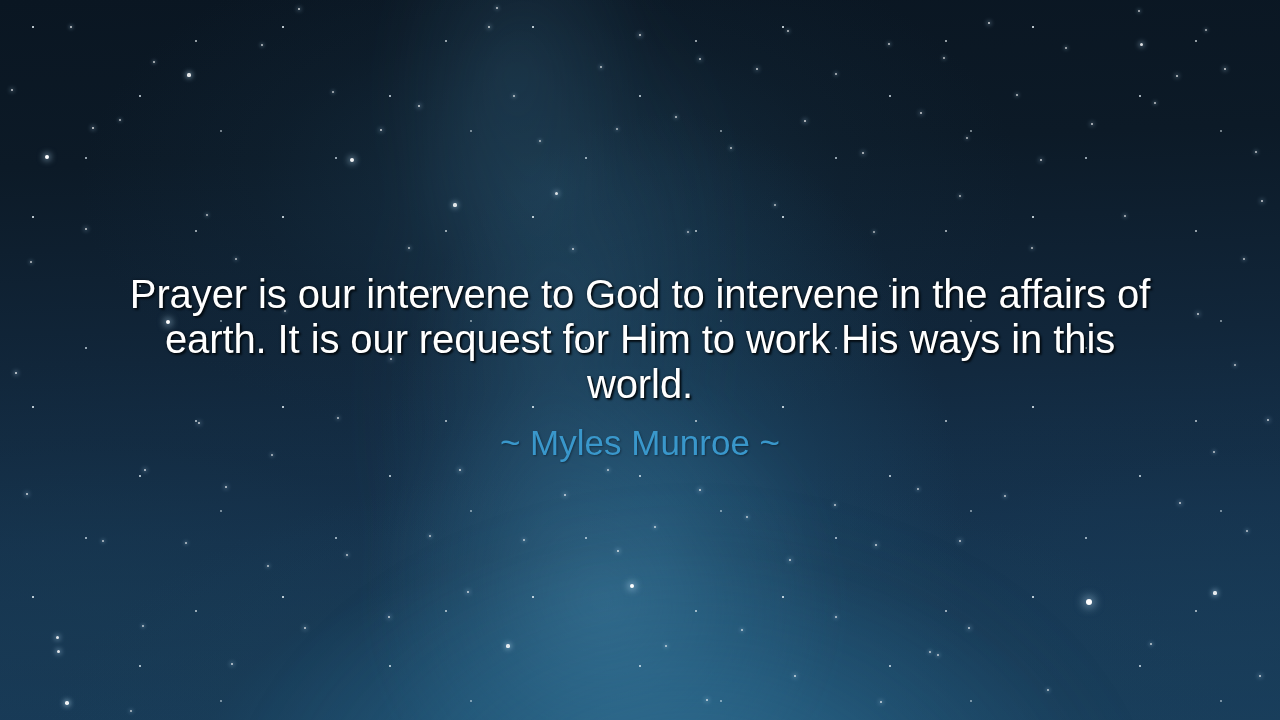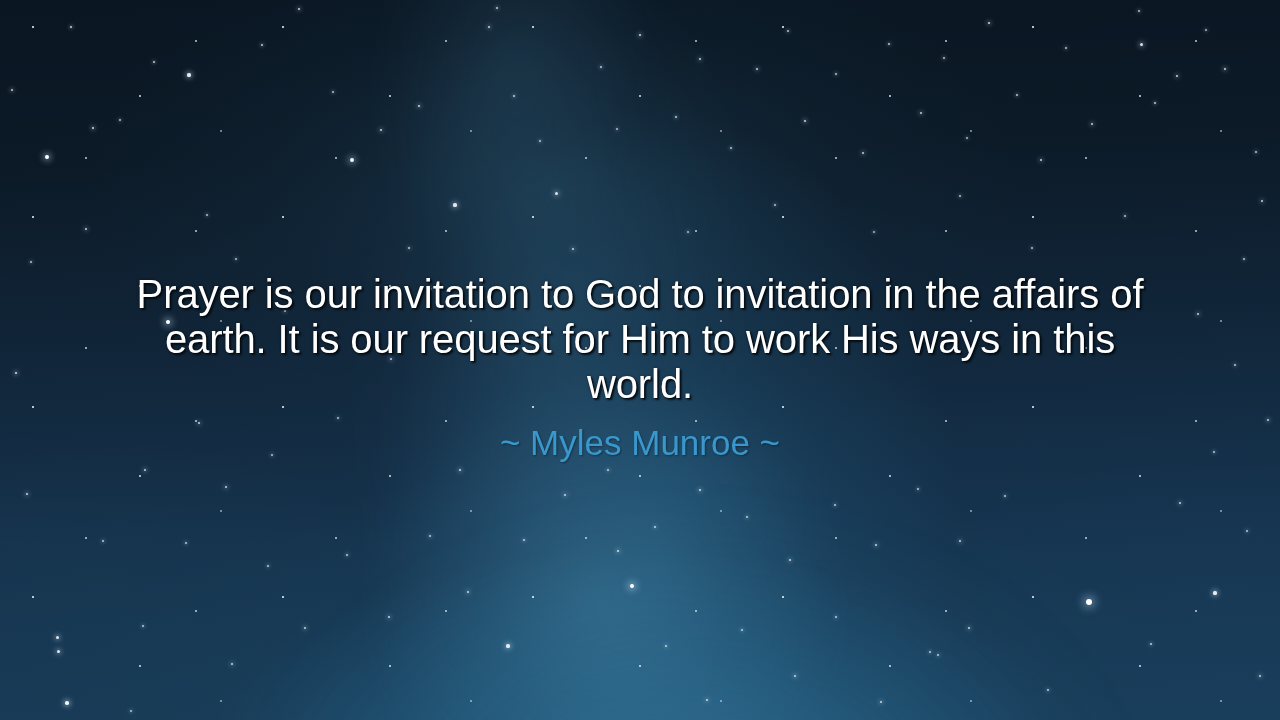--- a/index.html
+++ b/index.html
@@ -265,17 +265,17 @@
       <div class="star" style="left: 606.8px; top: 468.8px; width: 2.4px; height: 2.4px; opacity: 0.72; box-shadow: rgba(190, 226, 250, 0.4) 0px 0px 3.8px 1.1px;"></div>
       <div class="star" style="left: 1123.8px; top: 214.8px; width: 2.4px; height: 2.4px; opacity: 0.72; box-shadow: rgba(190, 226, 250, 0.4) 0px 0px 3.8px 1.1px;"></div>
       <div class="star" style="left: 1030.8px; top: 246.8px; width: 2.4px; height: 2.4px; opacity: 0.7; box-shadow: rgba(190, 226, 250, 0.39) 0px 0px 3.8px 1.1px;"></div>
       <div class="star" style="left: 958.8px; top: 194.8px; width: 2.4px; height: 2.4px; opacity: 0.7; box-shadow: rgba(190, 226, 250, 0.39) 0px 0px 3.8px 1.1px;"></div>
       <div class="star" style="left: 872.9px; top: 230.9px; width: 2.2px; height: 2.2px; opacity: 0.66; box-shadow: rgba(190, 226, 250, 0.36) 0px 0px 3.5px 1px;"></div>
       <div class="star" style="left: 773.8px; top: 203.8px; width: 2.4px; height: 2.4px; opacity: 0.7; box-shadow: rgba(190, 226, 250, 0.39) 0px 0px 3.8px 1.1px;"></div>
       <div class="star" style="left: 686.9px; top: 230.9px; width: 2.2px; height: 2.2px; opacity: 0.66; box-shadow: rgba(190, 226, 250, 0.36) 0px 0px 3.5px 1px;"></div>
     </div>
 
   <div class="quote-layer">
-    <p class="quote-text">Prayer is our invitation to God to invitation in the affairs of earth. It is our request for Him to work His ways in this world.</p>
+    <p class="quote-text">Prayer is our intervene to God to intervene in the affairs of earth. It is our request for Him to work His ways in this world.</p>
     <p class="quote-attribution">~ Myles Munroe ~</p>
   </div>
 
 </div>
 
 </body></html>

